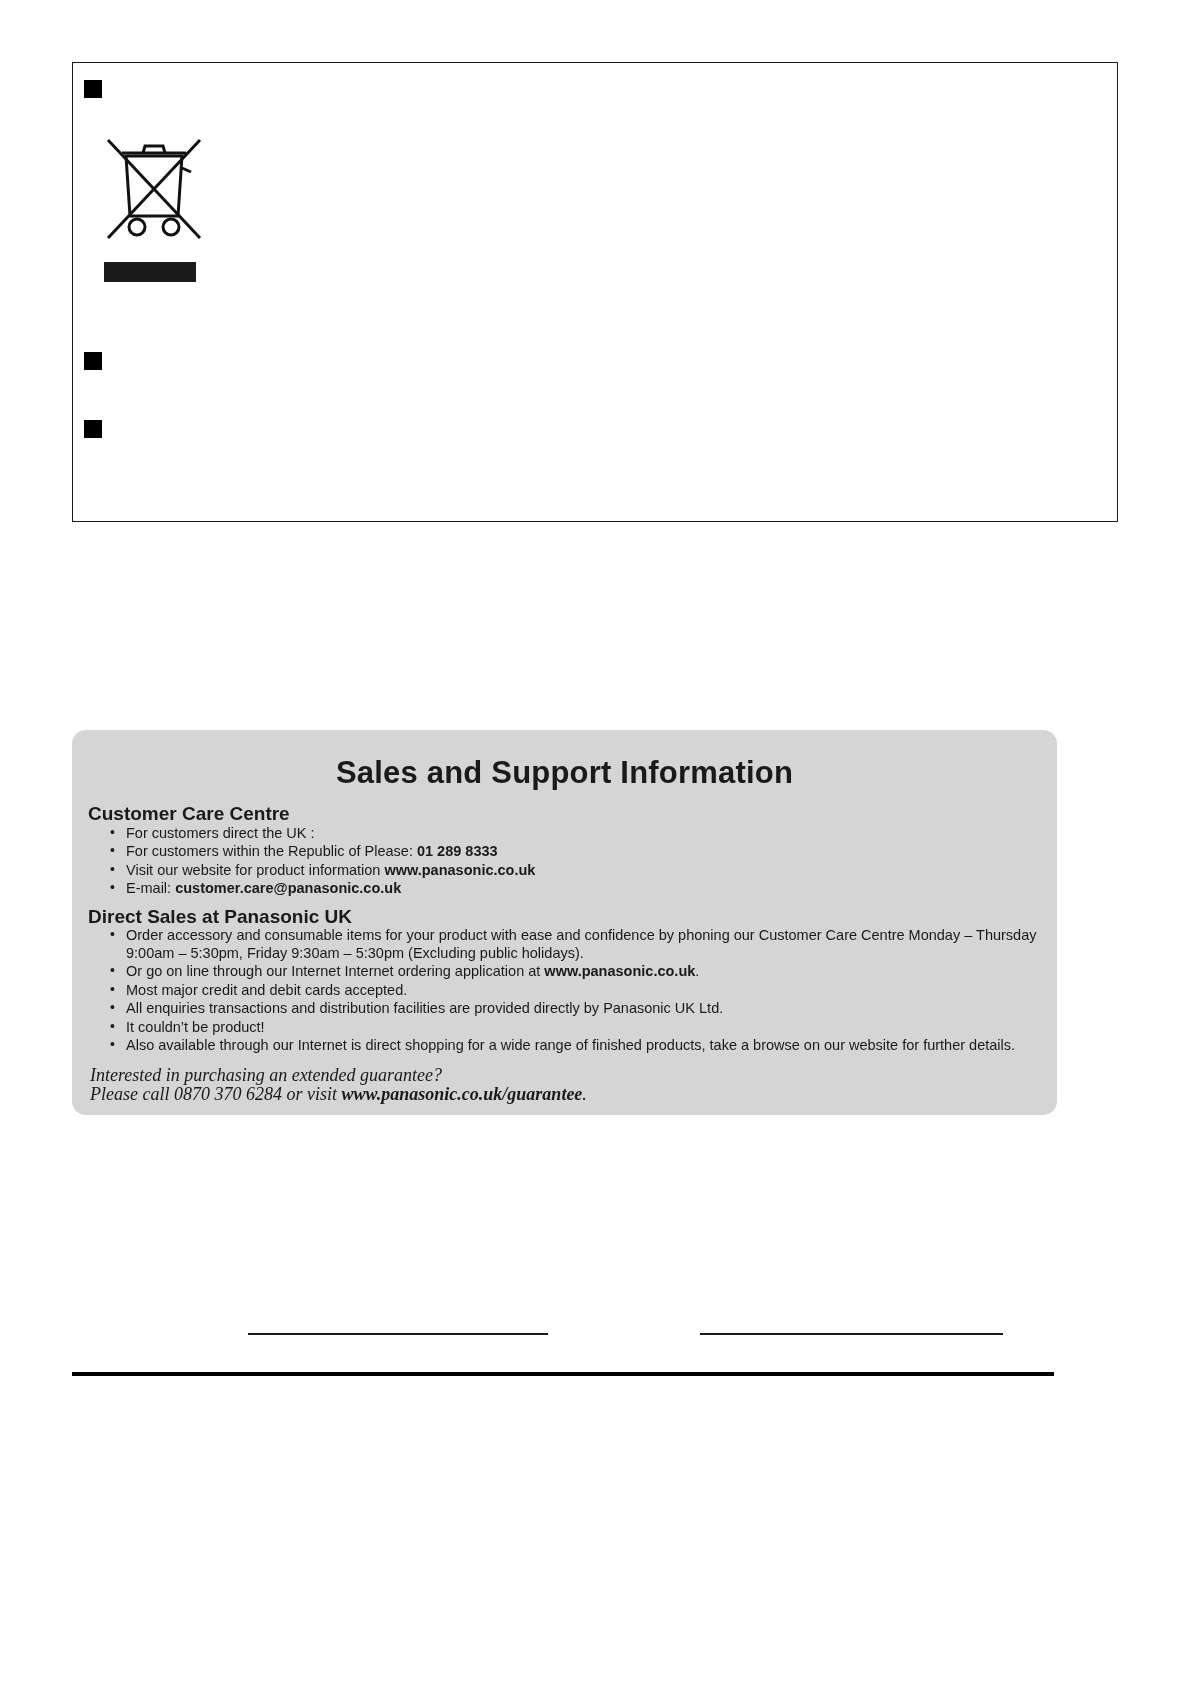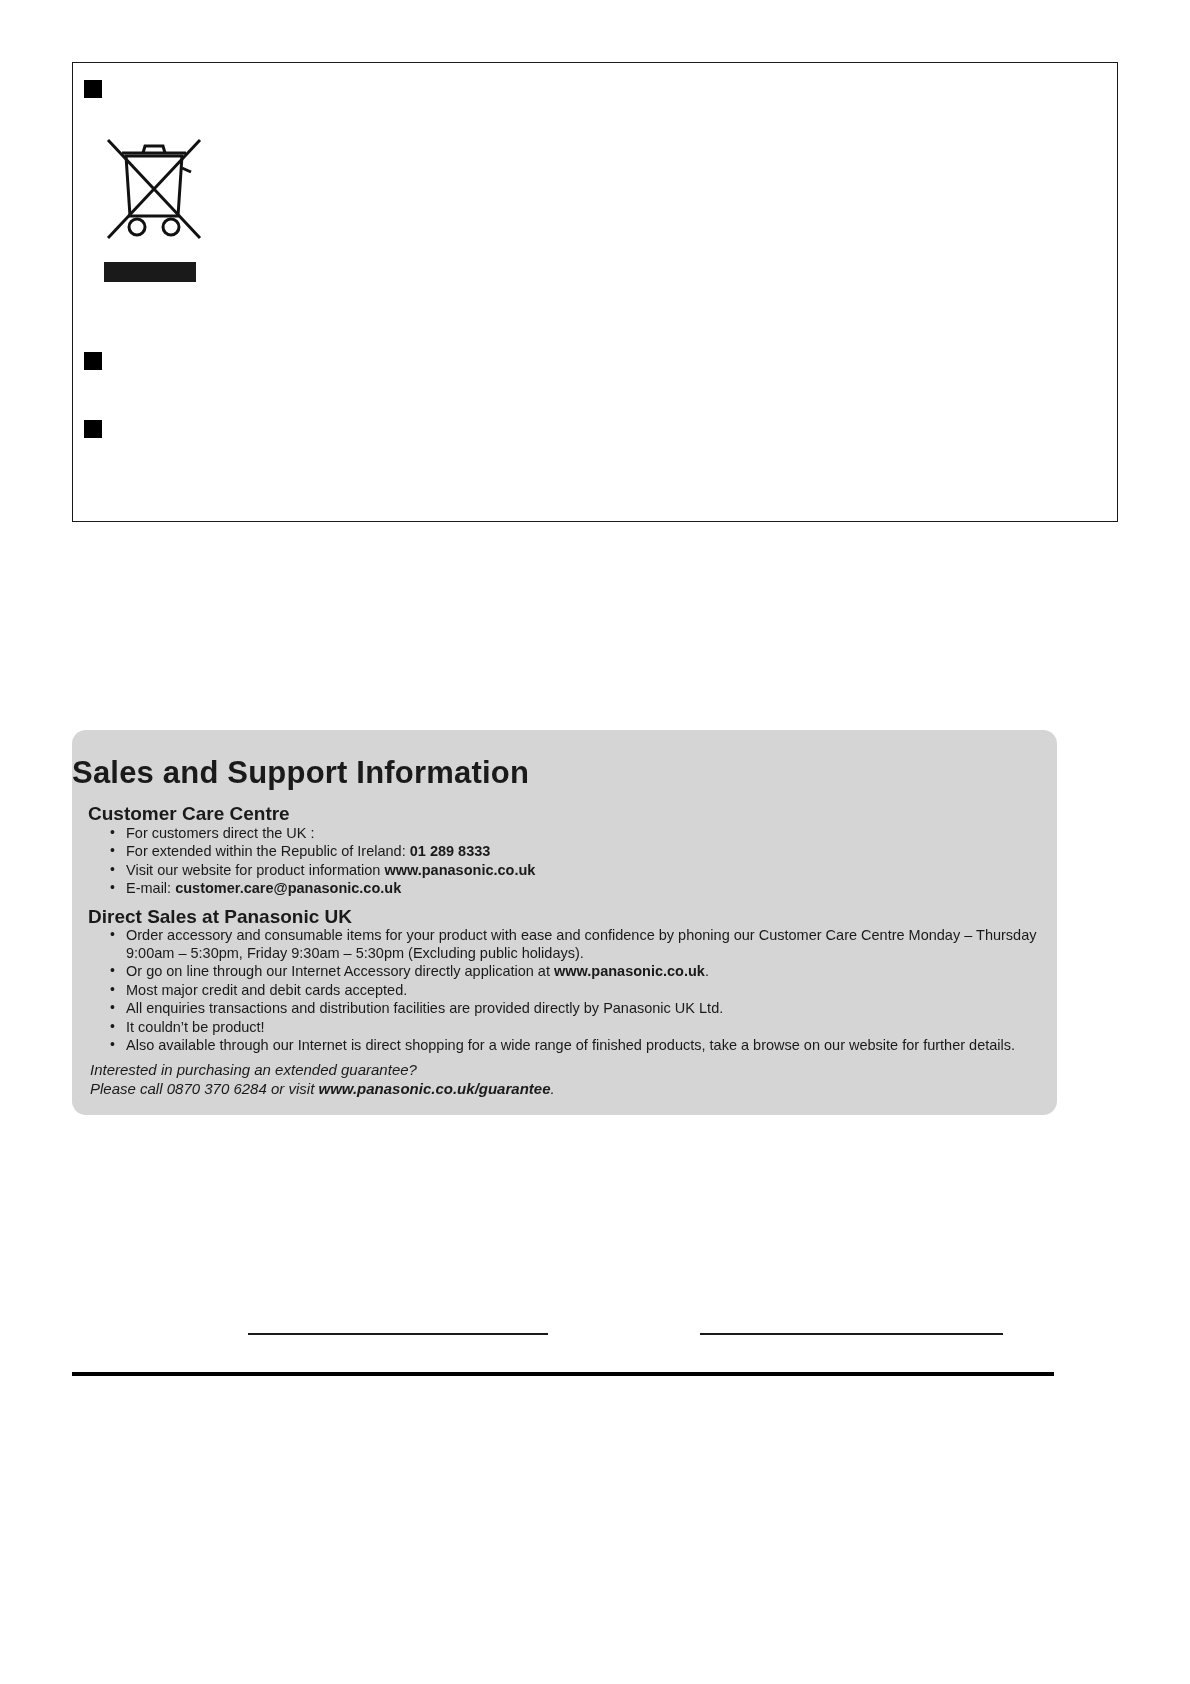--- a/index.html
+++ b/index.html
@@ -59,20 +59,21 @@
     position: absolute;
     left: 72px;
     top: 730px;
     width: 985px;
     height: 385px;
     background: #d5d5d5;
     border-radius: 14px;
     box-sizing: border-box;
   }
   .support-title {
+    text-align: center;
     font-size: 31px;
     font-weight: bold;
     color: #1a1a1a;
     margin-top: 25px;
     letter-spacing: 0.2px;
   }
   .support-body {
     padding: 14px 18px 0 16px;
     font-size: 14.5px;
     line-height: 17.5px;
@@ -96,25 +97,25 @@
   ul.bullets li:before {
     content: "•";
     position: absolute;
     left: 0;
     top: -1px;
     font-size: 14px;
   }
   .b { font-weight: bold; }
   .spacer-sec { height: 9px; }
   .guarantee {
-    font-family: Liberation Sans, sans-serif;
+    font-family: Liberation Serif, serif;
     font-style: italic;
-    font-size: 15px;
+    font-size: 18px;
     line-height: 19px;
-    margin-top: 5px;
+    margin-top: 11px;
     padding-left: 2px;
   }
   .guarantee .gb { font-weight: bold; }
 
   
   .sig-line-left {
     position: absolute;
     left: 248px;
     top: 1333px;
     width: 300px;
@@ -169,31 +170,31 @@
 <div class="weee-bar"></div>
 
 <div class="support-panel">
   <div class="support-title">Sales and Support Information</div>
 
   <div class="support-body">
 
     <div class="sec-head">Customer Care Centre</div>
     <ul class="bullets">
       <li><span>For customers direct the UK :</span></li>
-      <li><span>For extended within the Republic of Ireland: </span><span class="b">01 289 8333</span></li>
+      <li><span>For customers within the Republic of Please: </span><span class="b">01 289 8333</span></li>
       <li><span>Visit our website for product information     </span><span class="b">www.panasonic.co.uk</span></li>
       <li><span>E-mail: </span><span class="b">customer.care@panasonic.co.uk</span></li>
     </ul>
 
     <div class="spacer-sec"></div>
 
     <div class="sec-head">Direct Sales at Panasonic UK</div>
     <ul class="bullets">
       <li><span>Order accessory and consumable items for your product with ease and confidence by phoning our Customer Care Centre Monday – Thursday 9:00am – 5:30pm, Friday 9:30am – 5:30pm (Excluding public holidays).</span></li>
-      <li><span>Or go on line through our Internet Accessory directly application at </span><span class="b">www.panasonic.co.uk</span><span>.</span></li>
+      <li><span>Or go on line through our Internet Internet ordering application at </span><span class="b">www.panasonic.co.uk</span><span>.</span></li>
       <li><span>Most major credit and debit cards accepted.</span></li>
       <li><span>All enquiries transactions and distribution facilities are provided directly by Panasonic UK Ltd.</span></li>
       <li><span>It couldn’t be product!</span></li>
       <li><span>Also available through our Internet is direct shopping for a wide range of finished products, take a browse on our website for further details.</span></li>
     </ul>
 
     <div class="guarantee">
       <div>Interested in purchasing an extended guarantee?</div>
       <div><span>Please call 0870 370 6284 or visit </span><span class="gb">www.panasonic.co.uk/guarantee</span><span>.</span></div>
     </div>

